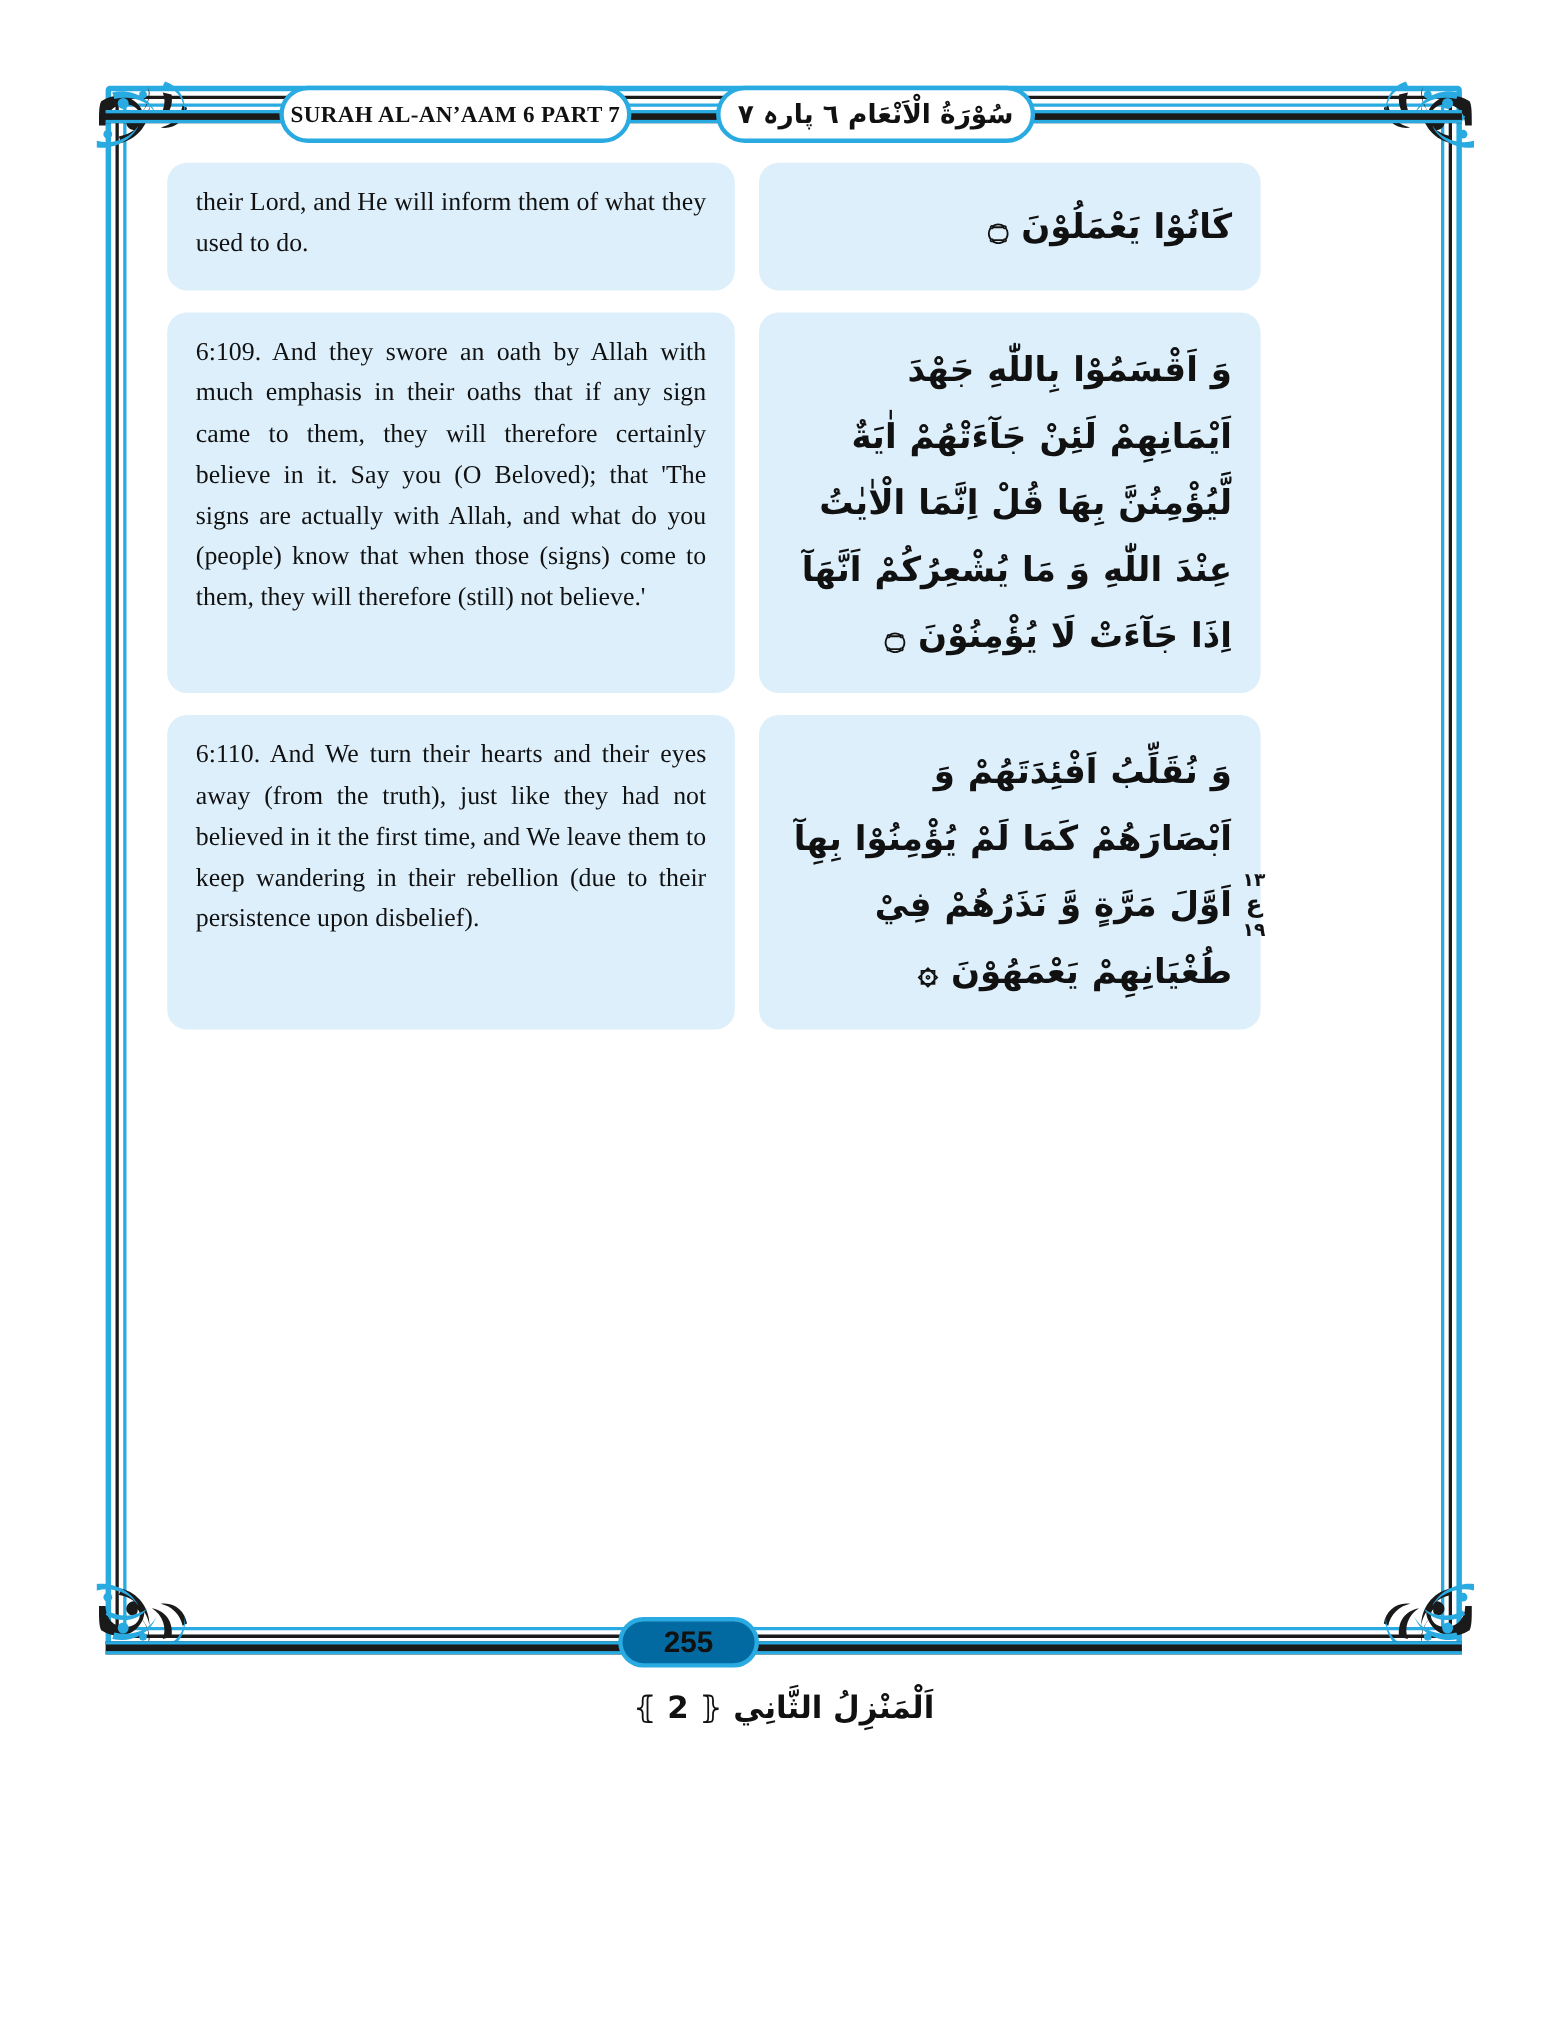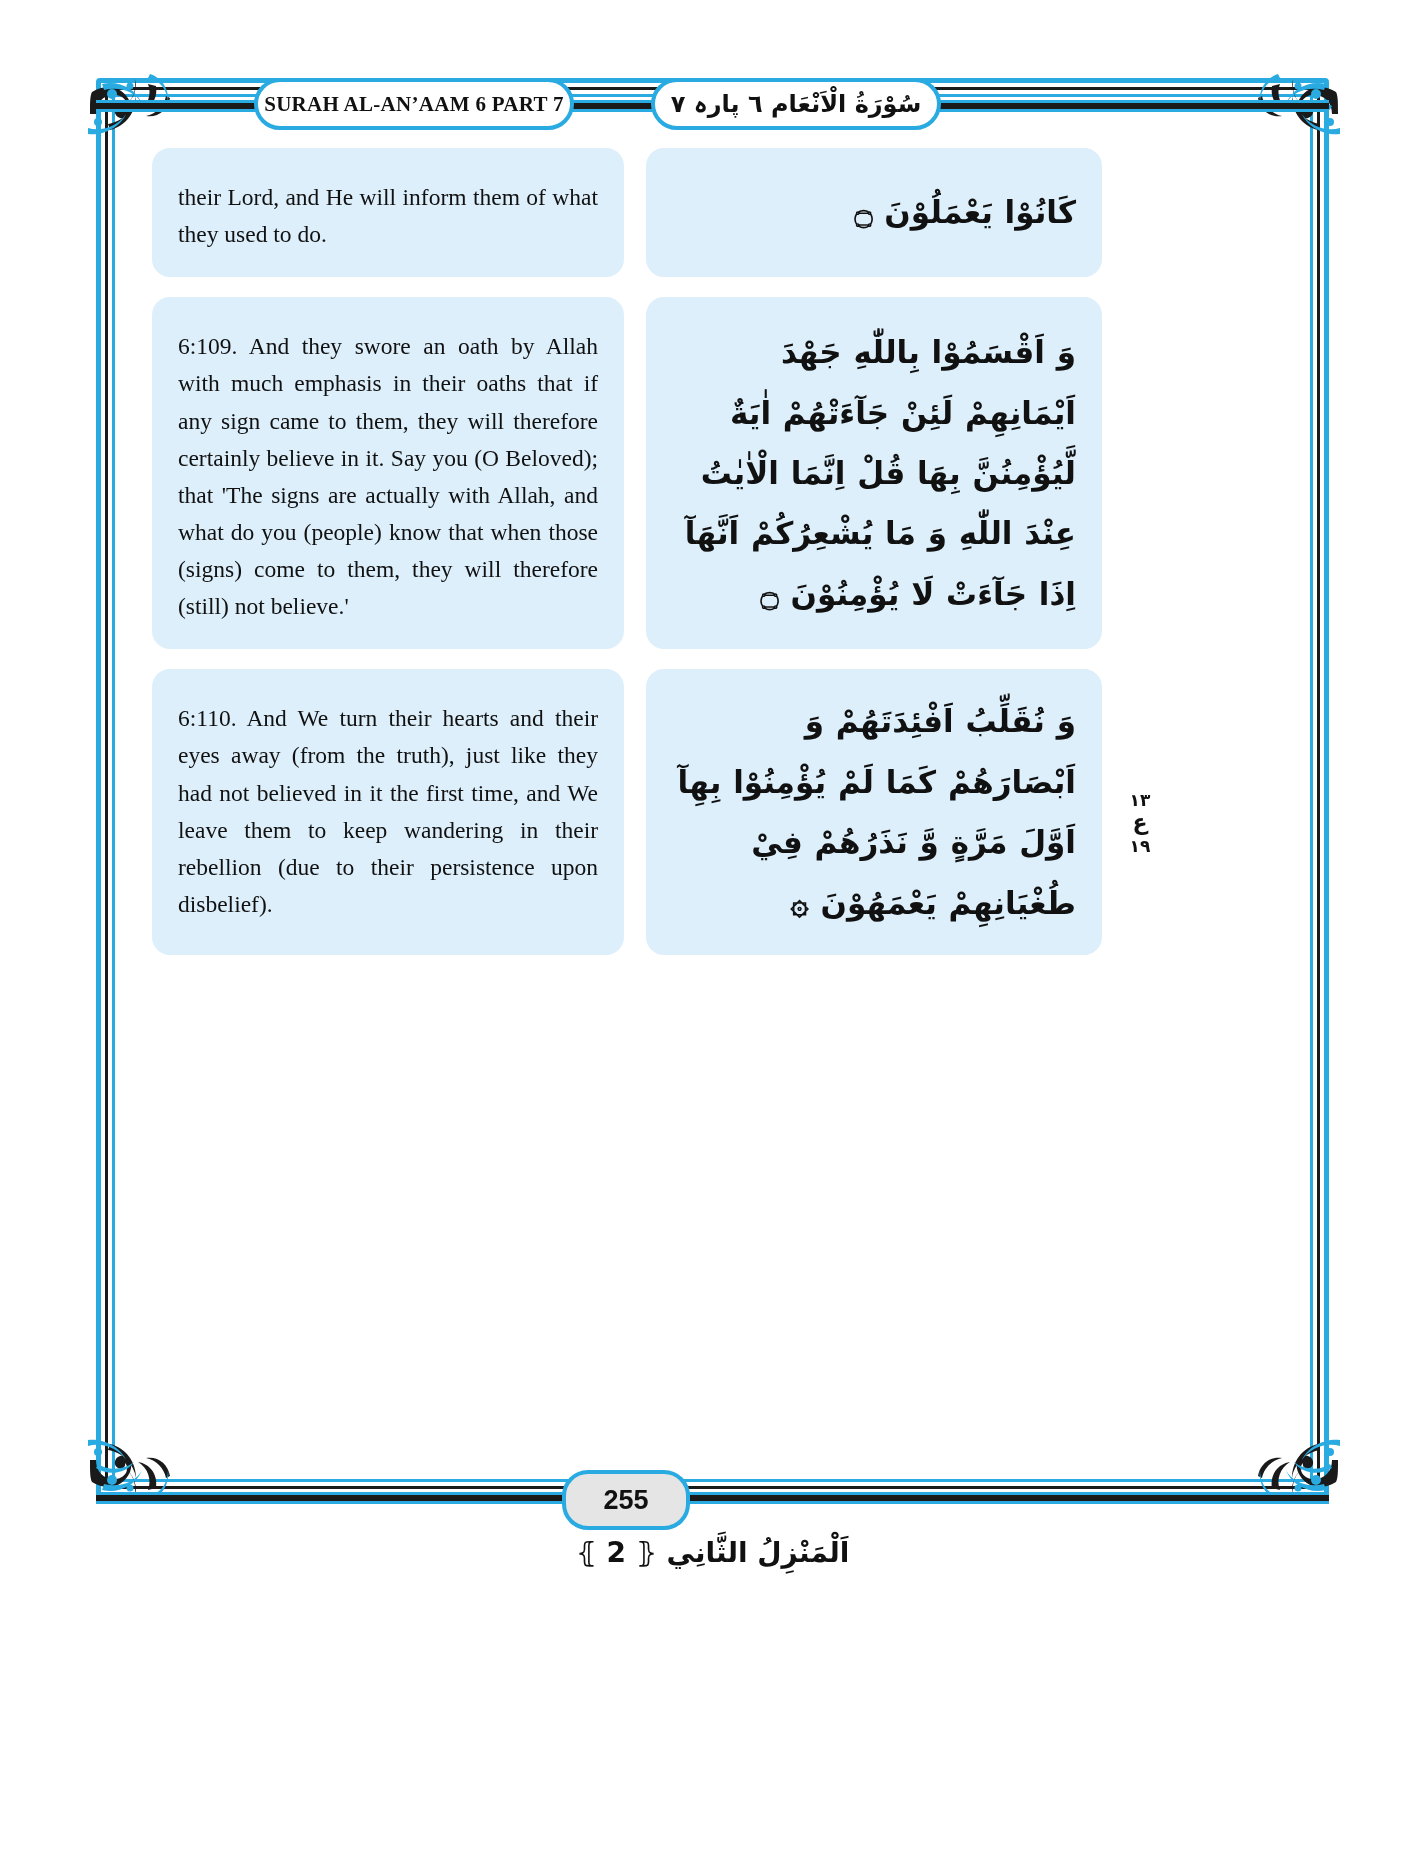--- a/index.html
+++ b/index.html
@@ -137,22 +137,22 @@
     margin-bottom: 20px;
     align-items: stretch;
   }
 
   .cell {
     background: #ddeffb;
     border-radius: 18px;
     box-sizing: border-box;
   }
   .cell-en {
-    width: 472px;
-    padding: 31px 26px 24px 26px;
+    width: 516px;
+    padding: 18px 26px 24px 26px;
   }
   .cell-ar {
     width: 456px;
     padding: 22px 26px 22px 26px;
     display: flex;
     align-items: center;
   }
 
   .en-text {
     font-family: "Liberation Serif", serif;
@@ -213,22 +213,22 @@
     border-top: 3px solid #29ABE2;
     border-bottom: 3px solid #29ABE2;
     background: #1a1a1a;
     box-sizing: border-box;
   }
   .footer-pill {
     position: absolute;
     left: 466px;
     top: 0;
     width: 128px;
-    height: 60px;
-    background: #e5e5e5;
+    height: 46px;
+    background: #0369a1;
     border: 4px solid #29ABE2;
     border-radius: 26px;
     display: flex;
     align-items: center;
     justify-content: center;
     box-sizing: border-box;
   }
   .page-number {
     font-family: "Liberation Sans", sans-serif;
     font-weight: bold;

